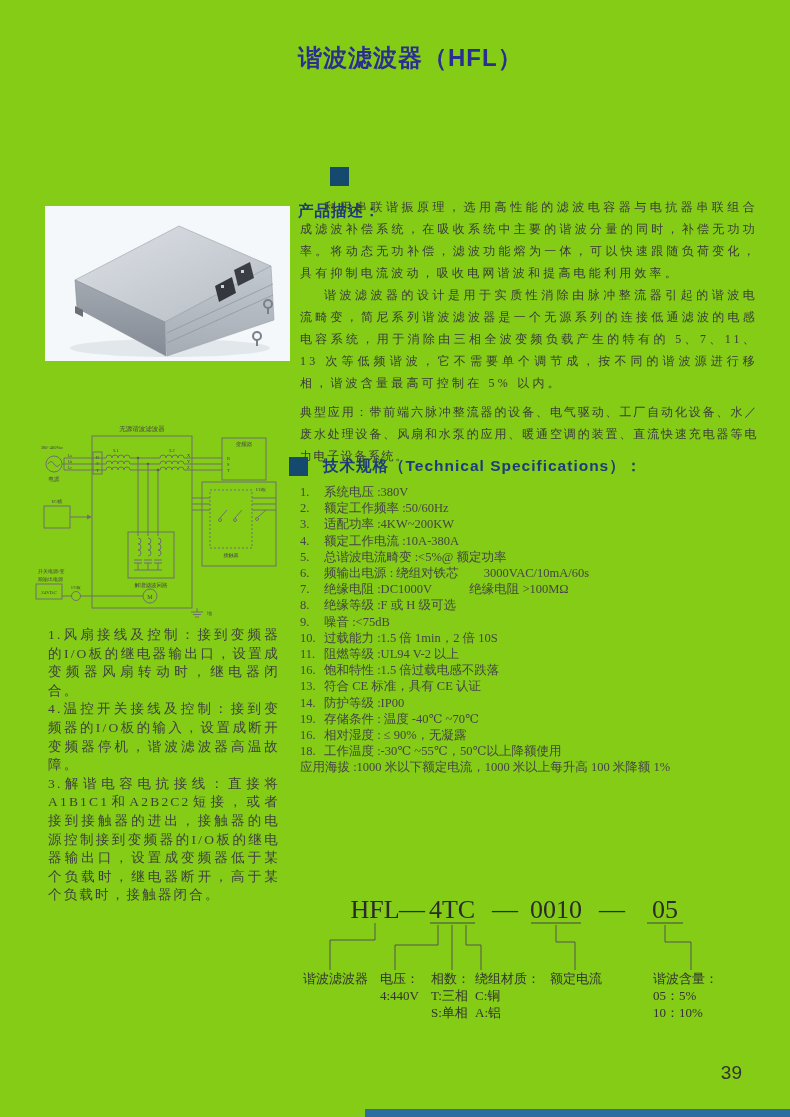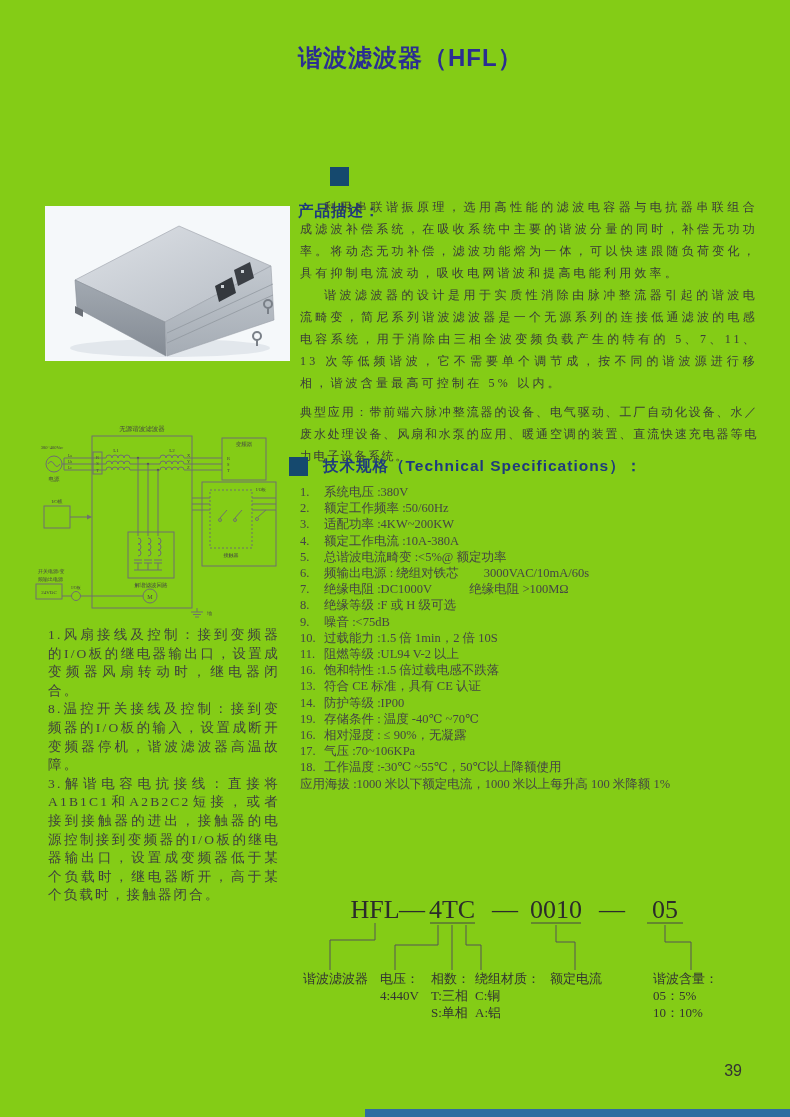--- a/index.html
+++ b/index.html
@@ -27,21 +27,21 @@
   .wiring-notes p{margin:0;}
   .specs-block{position:absolute;left:300px;top:484px;width:462px;
          font-size:12.5px;line-height:16.2px;color:#454545;}
   .spec-list{margin:0;padding:0;list-style:none;}
   .spec-no{display:inline-block;min-width:24px;}
   .altitude{margin:0;}
   .photo-wrap{position:absolute;left:45px;top:206px;width:245px;height:155px;}
   .diagram-wrap{position:absolute;left:30px;top:420px;width:250px;height:205px;}
   .model-wrap{position:absolute;left:295px;top:890px;width:470px;height:160px;text-align:center;}
   .page-number{position:absolute;left:700px;top:1062px;width:42px;text-align:right;
-         font-family:"Liberation Sans","DejaVu Sans",sans-serif;font-size:16px;color:#333;}
+         font-family:"Liberation Sans","DejaVu Sans",sans-serif;font-size:19px;color:#333;}
   .footer-bar{position:absolute;left:365px;top:1109px;width:425px;height:8px;background:var(--bar);}
   svg text{font-family:"Liberation Serif","DejaVu Serif",serif;fill:#444;}
   svg .big{font-size:26px;fill:#2b2b2b;}
   svg .lbl{font-size:13px;fill:#333;}
   svg .wire{stroke:#6f6f6f;stroke-width:1;fill:none;}
   svg .box{stroke:#6f6f6f;stroke-width:1;fill:none;}
 </style>
 </head>
 <body>
 
@@ -175,21 +175,21 @@
 
       <path d="M167,188 V192 M161,192 H173 M163,194.5 H171 M165,197 H169" class="wire"></path>
       <text x="177" y="195" font-size="5">地</text>
     </svg>
   </div>
 
   <div class="wiring-notes">
 
       <p class="note">1.风扇接线及控制：接到变频器的I/O板的继电器输出口，设置成变频器风扇转动时，继电器闭合。</p>
 
-      <p class="note">8.温控开关接线及控制：接到变频器的I/O板的输入，设置成断开变频器停机，谐波滤波器高温故障。</p>
+      <p class="note">4.温控开关接线及控制：接到变频器的I/O板的输入，设置成断开变频器停机，谐波滤波器高温故障。</p>
 
       <p class="note">3.解谐电容电抗接线：直接将A1B1C1和A2B2C2短接，或者接到接触器的进出，接触器的电源控制接到变频器的I/O板的继电器输出口，设置成变频器低于某个负载时，继电器断开，高于某个负载时，接触器闭合。</p>
     </div>
 
   <div class="sec-head" id="spec-head">
     <span class="sq"></span>
     <span class="sec-label">技术规格（Technical Specifications）：</span>
   </div>
   <div class="specs-block">
     <ol class="spec-list">
@@ -219,21 +219,20 @@
         <li class="spec-item"><span class="spec-no">16.</span><span class="spec-text">饱和特性 :1.5 倍过载电感不跌落</span></li>
 
         <li class="spec-item"><span class="spec-no">13.</span><span class="spec-text">符合 CE 标准，具有 CE 认证</span></li>
 
         <li class="spec-item"><span class="spec-no">14.</span><span class="spec-text">防护等级 :IP00</span></li>
 
         <li class="spec-item"><span class="spec-no">19.</span><span class="spec-text">存储条件 : 温度 -40℃ ~70℃</span></li>
 
         <li class="spec-item"><span class="spec-no">16.</span><span class="spec-text">相对湿度 : ≤ 90%，无凝露</span></li>
 
-        <li class="spec-item"><span class="spec-no">17.</span><span class="spec-text">气压 :70~106KPa</span></li>
 
         <li class="spec-item"><span class="spec-no">18.</span><span class="spec-text">工作温度 :-30℃ ~55℃，50℃以上降额使用</span></li>
       </ol>
     <p class="altitude">应用海拔 :1000 米以下额定电流，1000 米以上每升高 100 米降额 1%</p>
   </div>
 
   <div class="model-wrap">
     <svg width="470" height="160" viewBox="0 0 470 160">
       <text x="80" y="28" class="big" text-anchor="middle">HFL</text>
       <text x="117" y="28" class="big" text-anchor="middle">—</text>

